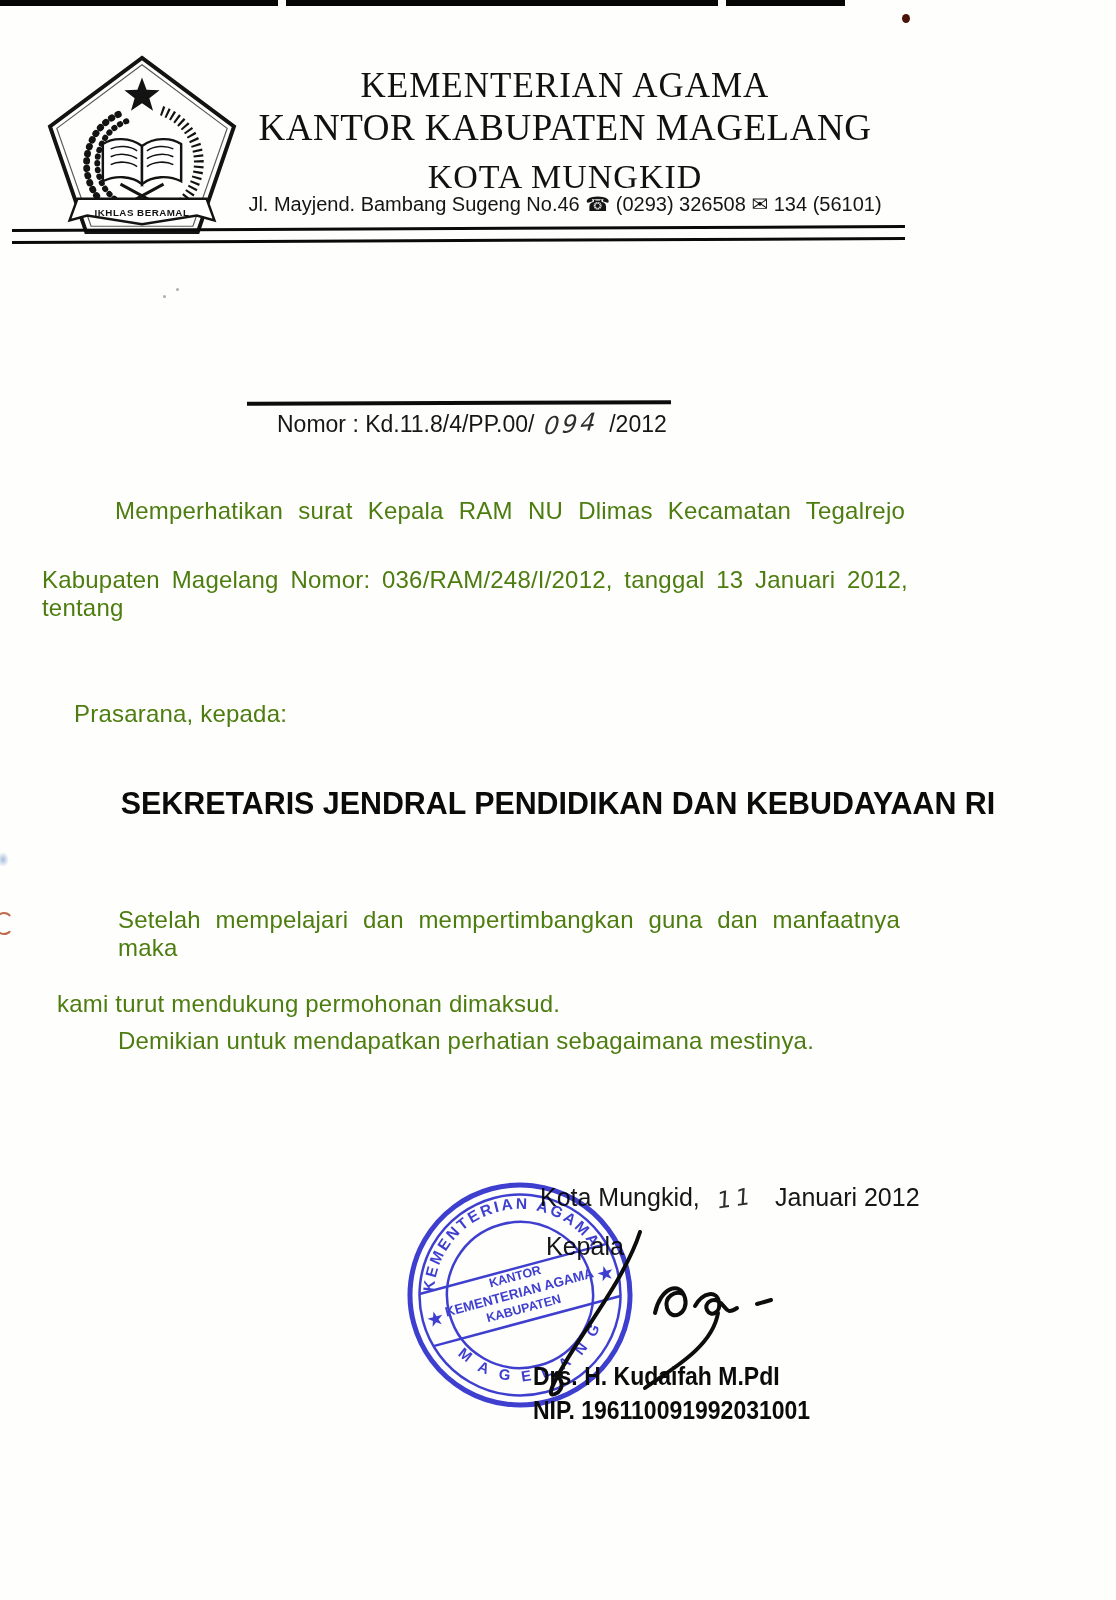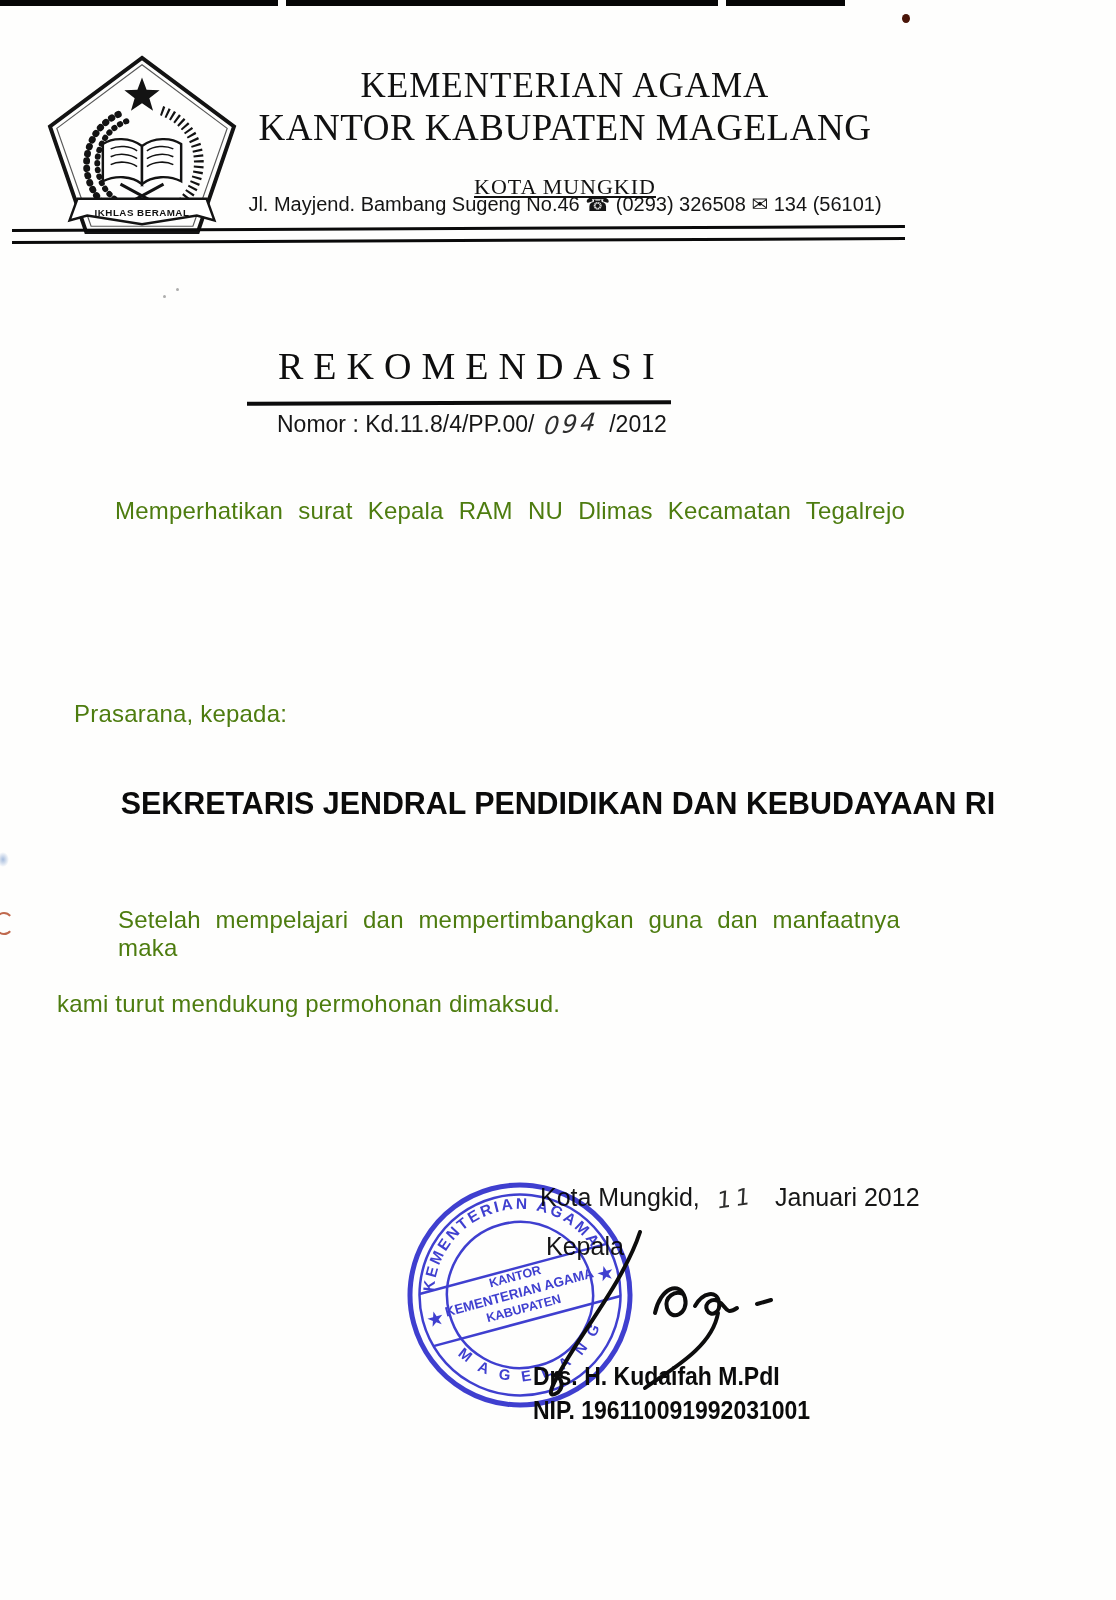--- a/index.html
+++ b/index.html
@@ -16,21 +16,21 @@
     background:radial-gradient(closest-side,rgba(95,135,195,.55),rgba(95,135,195,0));}
   .curl-red{position:absolute;left:-6px;top:912px;width:16px;height:19px;border:2.5px solid #b5502f;
     border-right-color:transparent;border-radius:50%;opacity:.85;}
   .speck{position:absolute;width:3px;height:3px;border-radius:50%;background:#8a8a8a;opacity:.7;}
   
   .hdr-text{position:absolute;left:205px;width:720px;text-align:center;
     font-family:"Liberation Serif",serif;color:#111;}
   .hdr-ministry{top:66px;font-size:35px;letter-spacing:1px;}
   .hdr-office{top:106px;font-size:37px;letter-spacing:.5px;}
   .hdr-address{top:149px;font-size:20px;font-family:Liberation Sans, sans-serif;color:#151515;margin-top:43px;}
-  .hdr-city{top:174px;font-size:22px;letter-spacing:1px;text-decoration:underline;}
+  .hdr-city{top:158px;font-size:34px;letter-spacing:1px;}
   .hdr-rule{position:absolute;left:12px;top:227px;width:893px;height:9px;
     border-top:3.5px solid #0a0a0a;border-bottom:3px solid #0a0a0a;transform:rotate(-.25deg);}
   
   .doc-title{position:absolute;left:278px;top:344px;font-family:"Liberation Serif",serif;
     font-size:38px;letter-spacing:10px;color:#0e0e0e;}
   .title-underline{position:absolute;left:247px;top:401px;width:424px;height:3.5px;background:#0c0c0c;transform:rotate(-.2deg);}
   .nomor{position:absolute;left:277px;top:410px;font-size:23px;color:#161616;white-space:nowrap;}
   .hand{font-family:"DejaVu Sans",sans-serif;font-style:italic;color:#2e2e2e;display:inline-block;}
   .nomor .hand{font-size:24px;letter-spacing:3px;margin:0 10px;transform:rotate(-5deg) skewX(-10deg);}
   
@@ -93,34 +93,35 @@
   <div class="hdr-text hdr-address">
     <span>Jl. Mayjend. Bambang Sugeng No.46</span>
     <span>☎</span>
     <span>(0293) 326508</span>
     <span>✉</span>
     <span>134 (56101)</span>
   </div>
   <div class="hdr-text hdr-city">KOTA MUNGKID</div>
   <div class="hdr-rule"></div>
 
-  <div class="doc-title">REKOMENDASI</div>
   <div class="title-underline"></div>
   <div class="nomor">
     <span>Nomor : Kd.11.8/4/PP.00/</span><span class="hand">094</span><span>/2012</span>
   </div>
 
   <div class="bline just" style="left:115px;top:497px;width:790px;">Memperhatikan surat Kepala RAM NU Dlimas Kecamatan Tegalrejo</div>
+  <div class="bline just" style="left:42px;top:566px;width:866px;">Kabupaten Magelang Nomor: 036/RAM/248/I/2012, tanggal 13 Januari 2012, tentang</div>
   <div class="bline" style="left:42px;top:700px;margin-left:32px;">Prasarana, kepada:</div>
 
   <div class="recipient">SEKRETARIS JENDRAL PENDIDIKAN DAN KEBUDAYAAN RI</div>
 
   <div class="bline just" style="left:118px;top:897px;width:782px;margin-top:9px;">Setelah mempelajari dan mempertimbangkan guna dan manfaatnya maka</div>
   <div class="bline" style="left:57px;top:962px;margin-top:28px;">kami turut mendukung permohonan dimaksud.</div>
 
+  <div class="bline" style="left:118px;top:1027px;">Demikian untuk mendapatkan perhatian sebagaimana mestinya.</div>
 
   <div class="sig-text" style="left:540px;top:1183px;">
     <span>Kota Mungkid,</span>
     <span class="hand date-hand" style="margin:0 14px 0 10px;">11</span>
     <span>Januari 2012</span>
   </div>
   <div class="sig-text" style="left:546px;top:1232px;">Kepala</div>
 
   <svg class="stamp-svg" width="264" height="264" viewBox="0 0 264 264">
     <g transform="rotate(-15 132 132)" stroke="#3434cf" fill="none">

